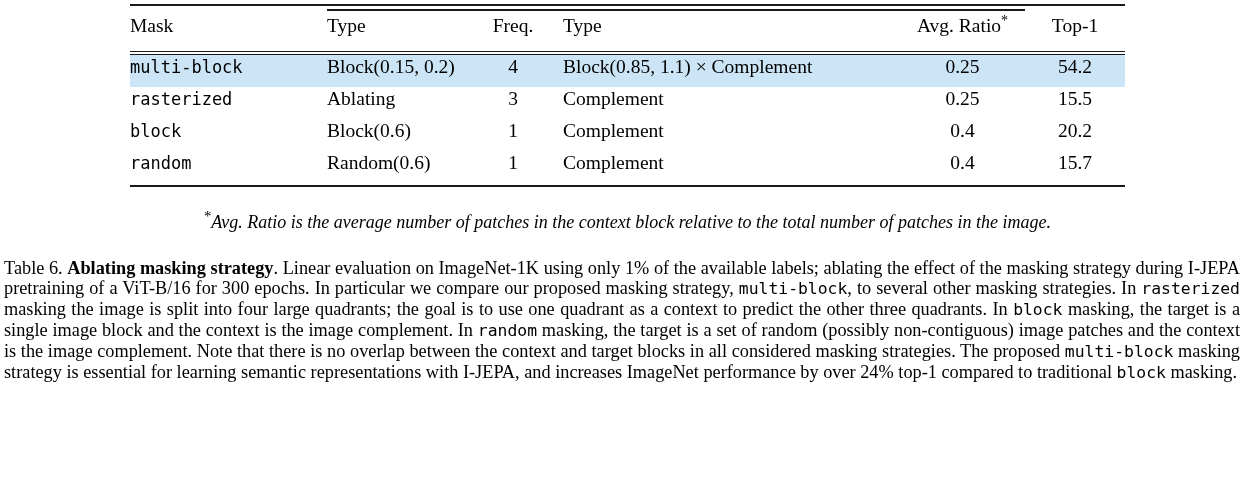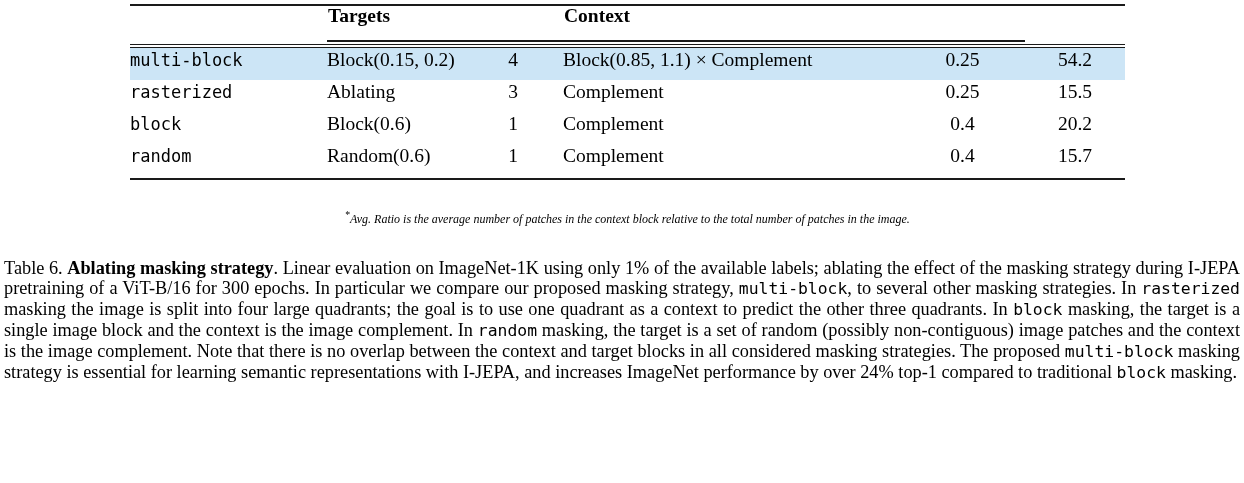--- a/index.html
+++ b/index.html
@@ -132,21 +132,21 @@
   }
 
   
   #footnote {
     position: absolute;
     left: 130px;
     top: 212px;
     width: 995px;
     text-align: center;
     font-style: italic;
-    font-size: 12px;
+    font-size: 18px;
     color: #000;
   }
   #footnote .star {
     font-style: normal;
     font-size: 0.82em;
     vertical-align: super;
     line-height: 0;
   }
 
   
@@ -177,41 +177,46 @@
   <table class="data-table">
     <colgroup>
       <col class="c-mask">
         <col class="c-ttype">
         <col class="c-freq">
       <col class="c-ctype">
         <col class="c-ratio">
         <col class="c-top1">
     </colgroup>
     <tbody>
-      <tr class="group-row">
-        <td></td>
-        <td class="group-cell" colspan="2">
-          <span class="group-label">Targets</span>
-        </td>
-        <td class="group-cell" colspan="3">
-          <span class="group-label">Context</span>
-        </td>
-      </tr>
 
       <tr class="rule-row">
         <td></td>
         <td colspan="2" class="rule-targets">
           <span class="cmidrule"></span>
         </td>
         <td colspan="2" class="rule-targets">
           <span class="cmidrule"></span>
         </td>
         <td></td>
       </tr>
 
+      <tr class="subhead-row">
+        <td class="bold">Mask</td>
+        <td>Type</td>
+        <td>
+            <span class="num">Freq.</span>
+          </td>
+        <td>Type</td>
+        <td>
+            <span class="numr"><span>Avg. Ratio</span><span class="sup">*</span></span>
+          </td>
+        <td class="bold">
+            <span class="num">Top-1</span>
+          </td>
+      </tr>
     </tbody>
   </table>
 
   <div class="doublerule-top"></div>
   <div class="doublerule-gap"></div>
   <div class="doublerule-bot"></div>
 
   <table class="data-table">
     <colgroup>
       <col class="c-mask">

